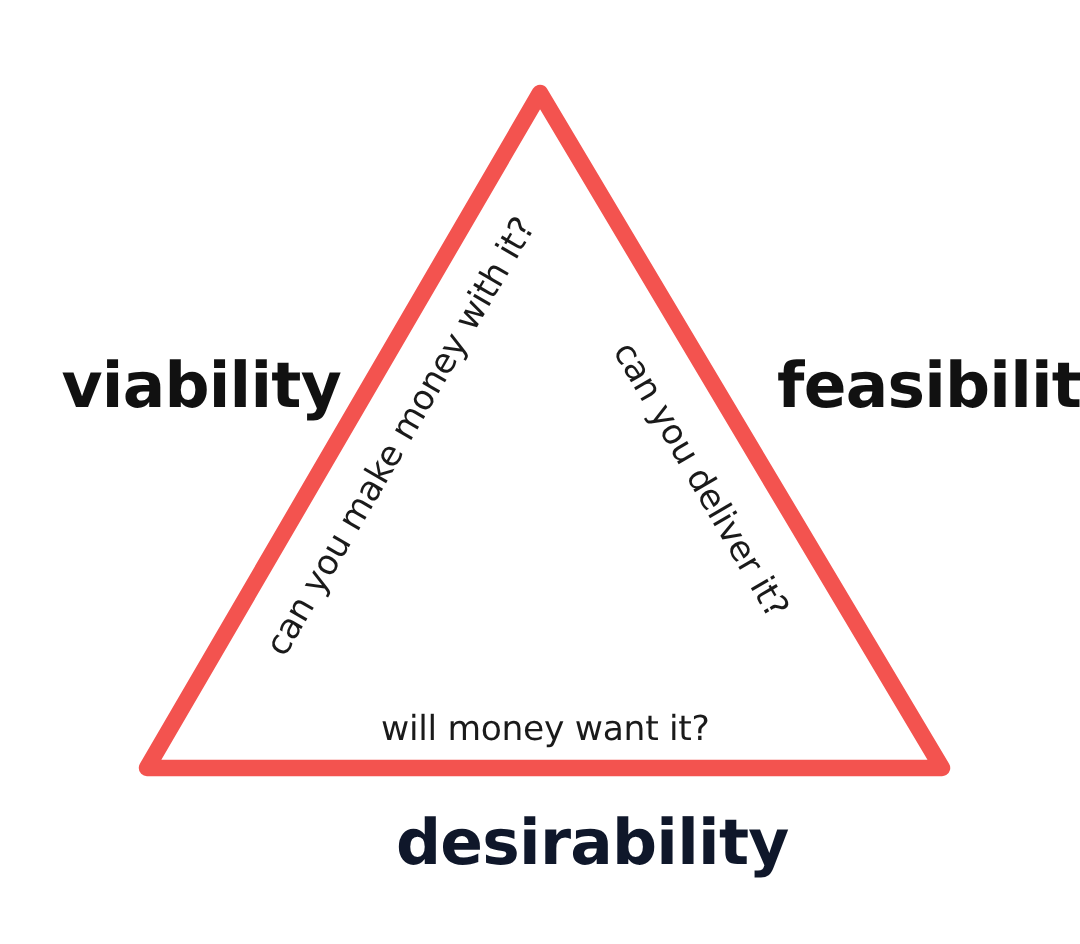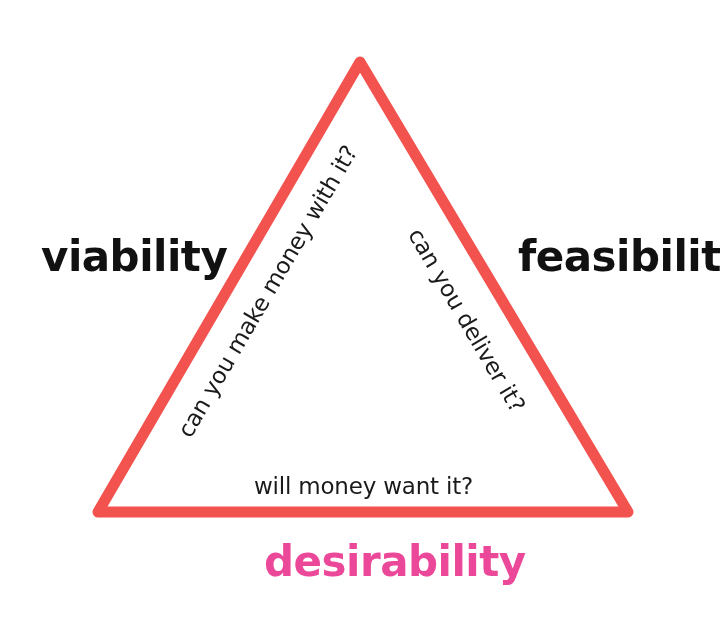--- a/index.html
+++ b/index.html
@@ -87,21 +87,21 @@
 <div id="stage" style="background: rgb(255, 255, 255);">
 
   <svg id="triangle-svg" viewBox="0 0 720 629" aria-hidden="true">
     <polygon id="triangle-shape" points="360,62 628,512 98,512" fill="none" stroke="#f3534f" stroke-width="11" stroke-linejoin="round" stroke-linecap="round"></polygon>
   </svg>
 
   <div class="corner-label" id="label-viability" style="color: rgb(17, 17, 17);">viability</div>
 
   <div class="corner-label" id="label-feasibility" style="color: rgb(17, 17, 17);">feasibility</div>
 
-  <div class="corner-label" id="label-desirability" style="color: #ec4899;">desirability</div>
+  <div class="corner-label" id="label-desirability" style="color: #0f172a;">desirability</div>
 
   <div class="question-label" id="q-viability">can you make money with it?</div>
 
   <div class="question-label" id="q-feasibility">can you deliver it?</div>
 
   <div class="question-label" id="q-desirability">will money want it?</div>
 
 </div>
 
 </body></html>

